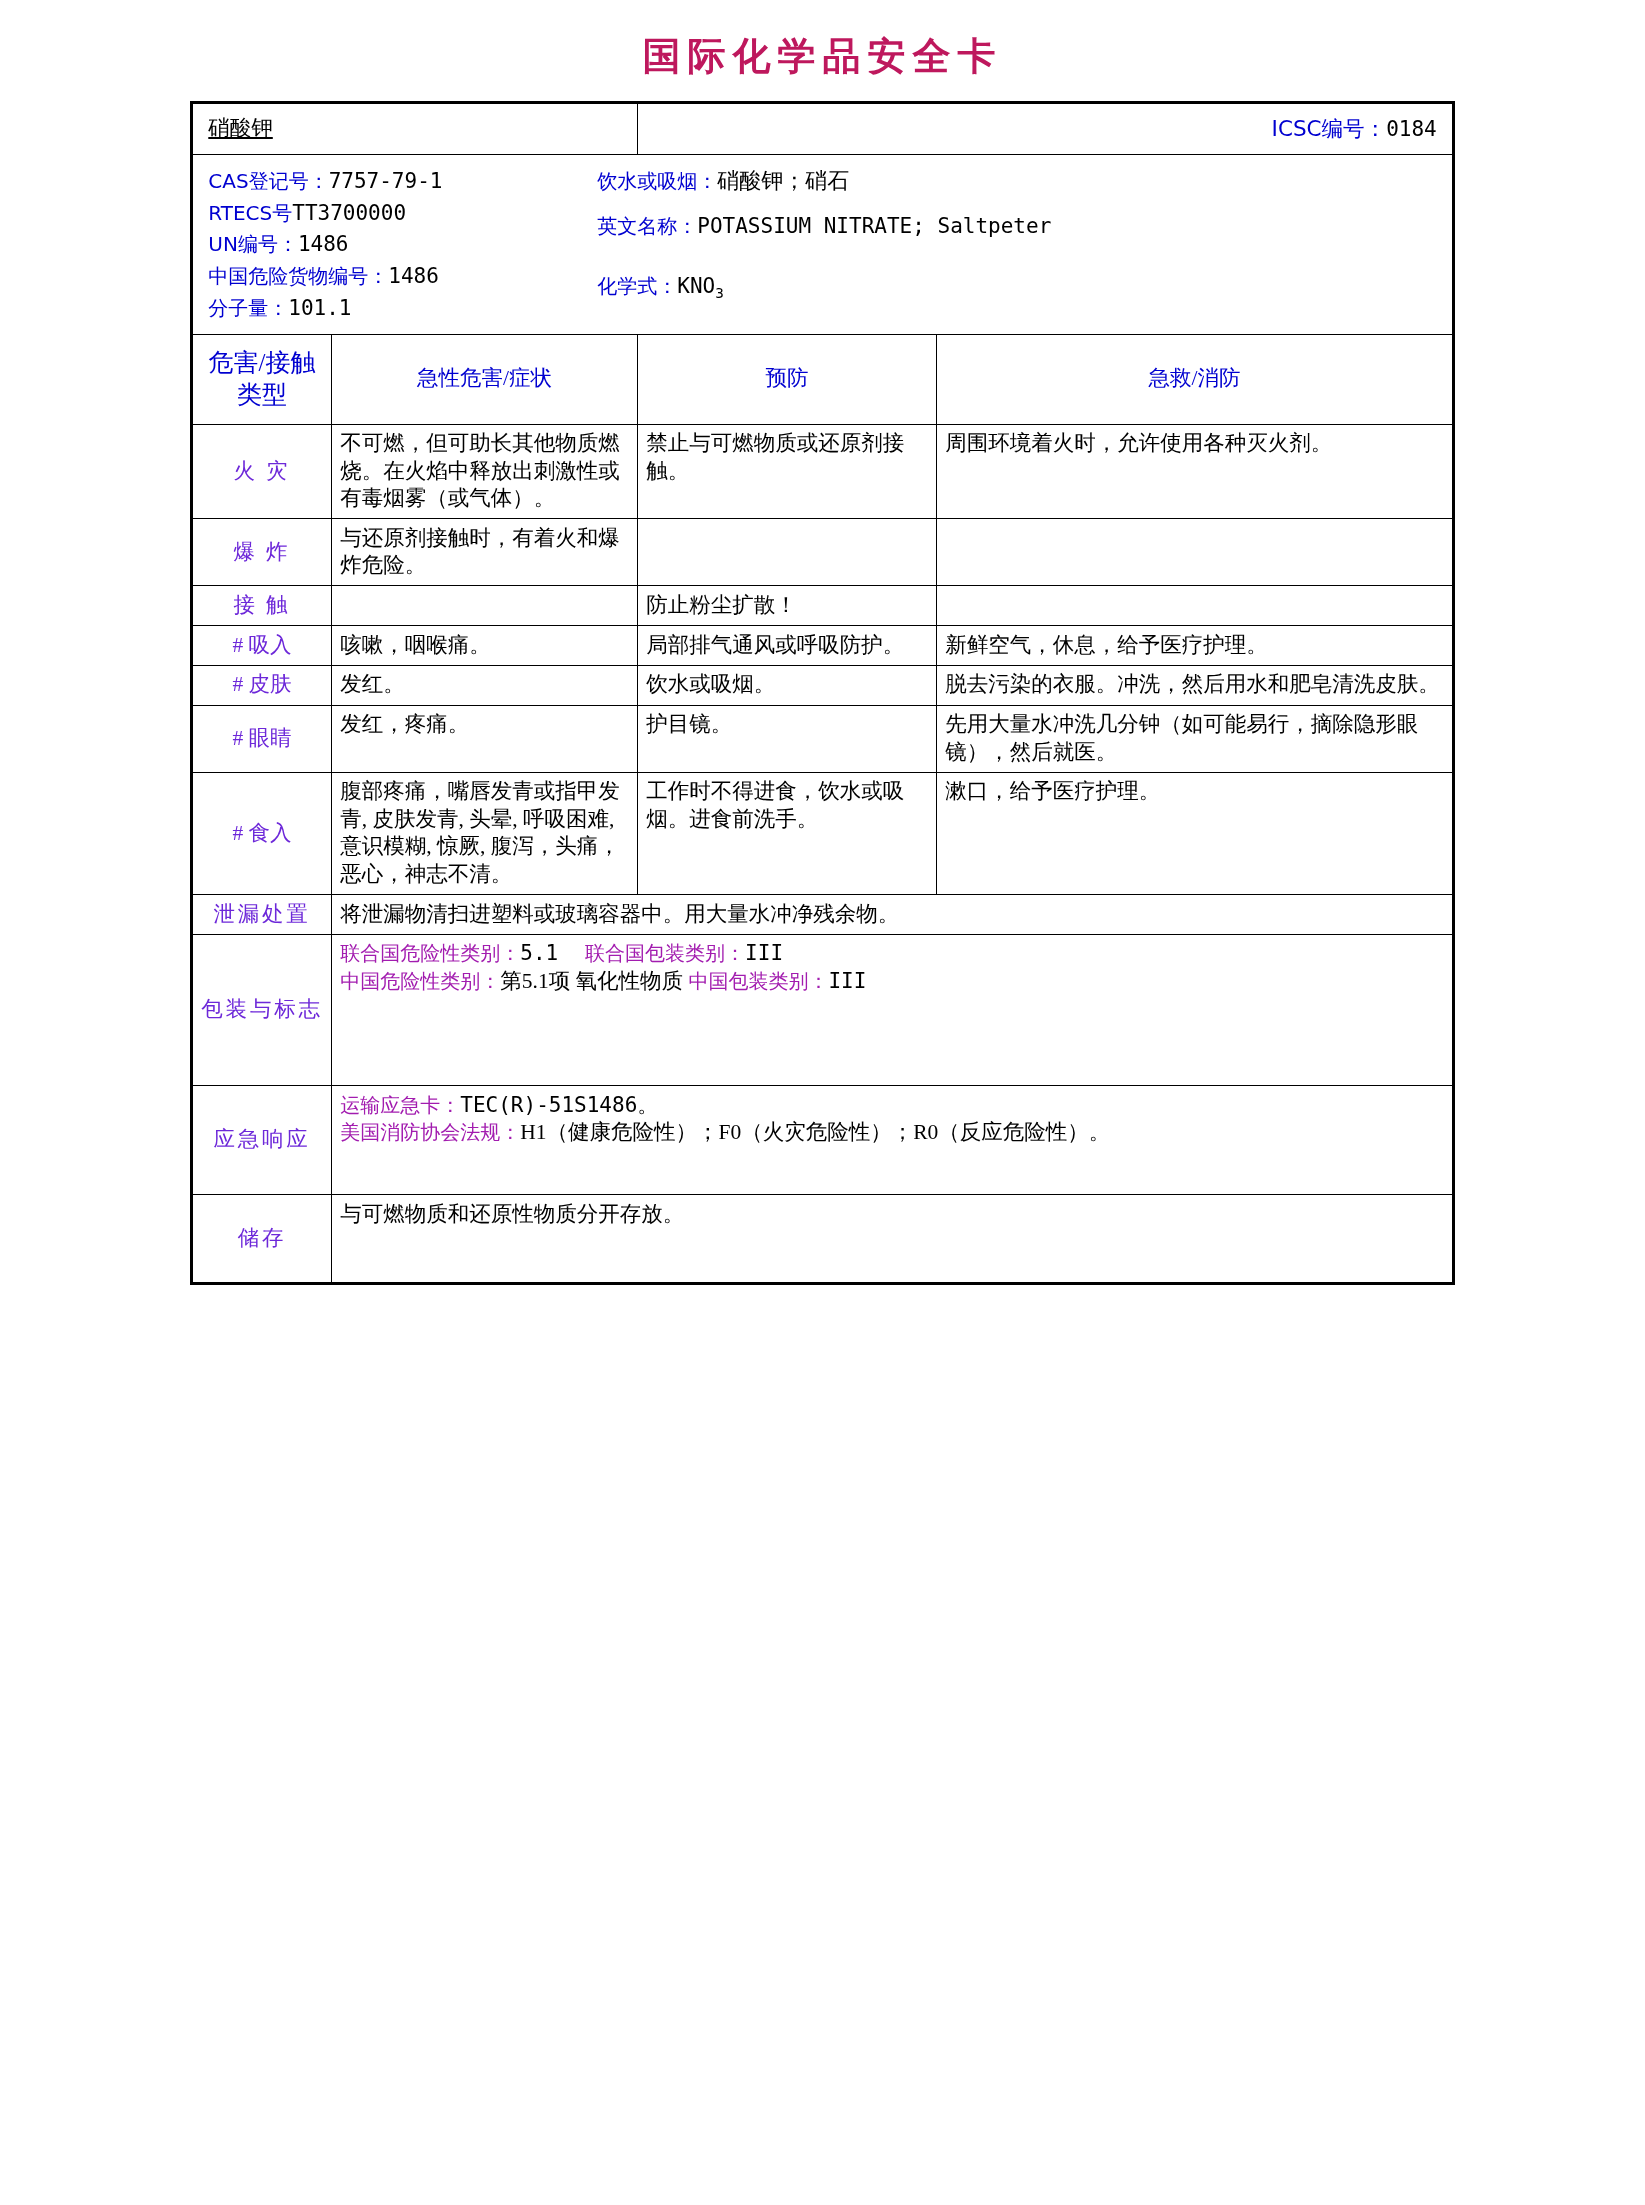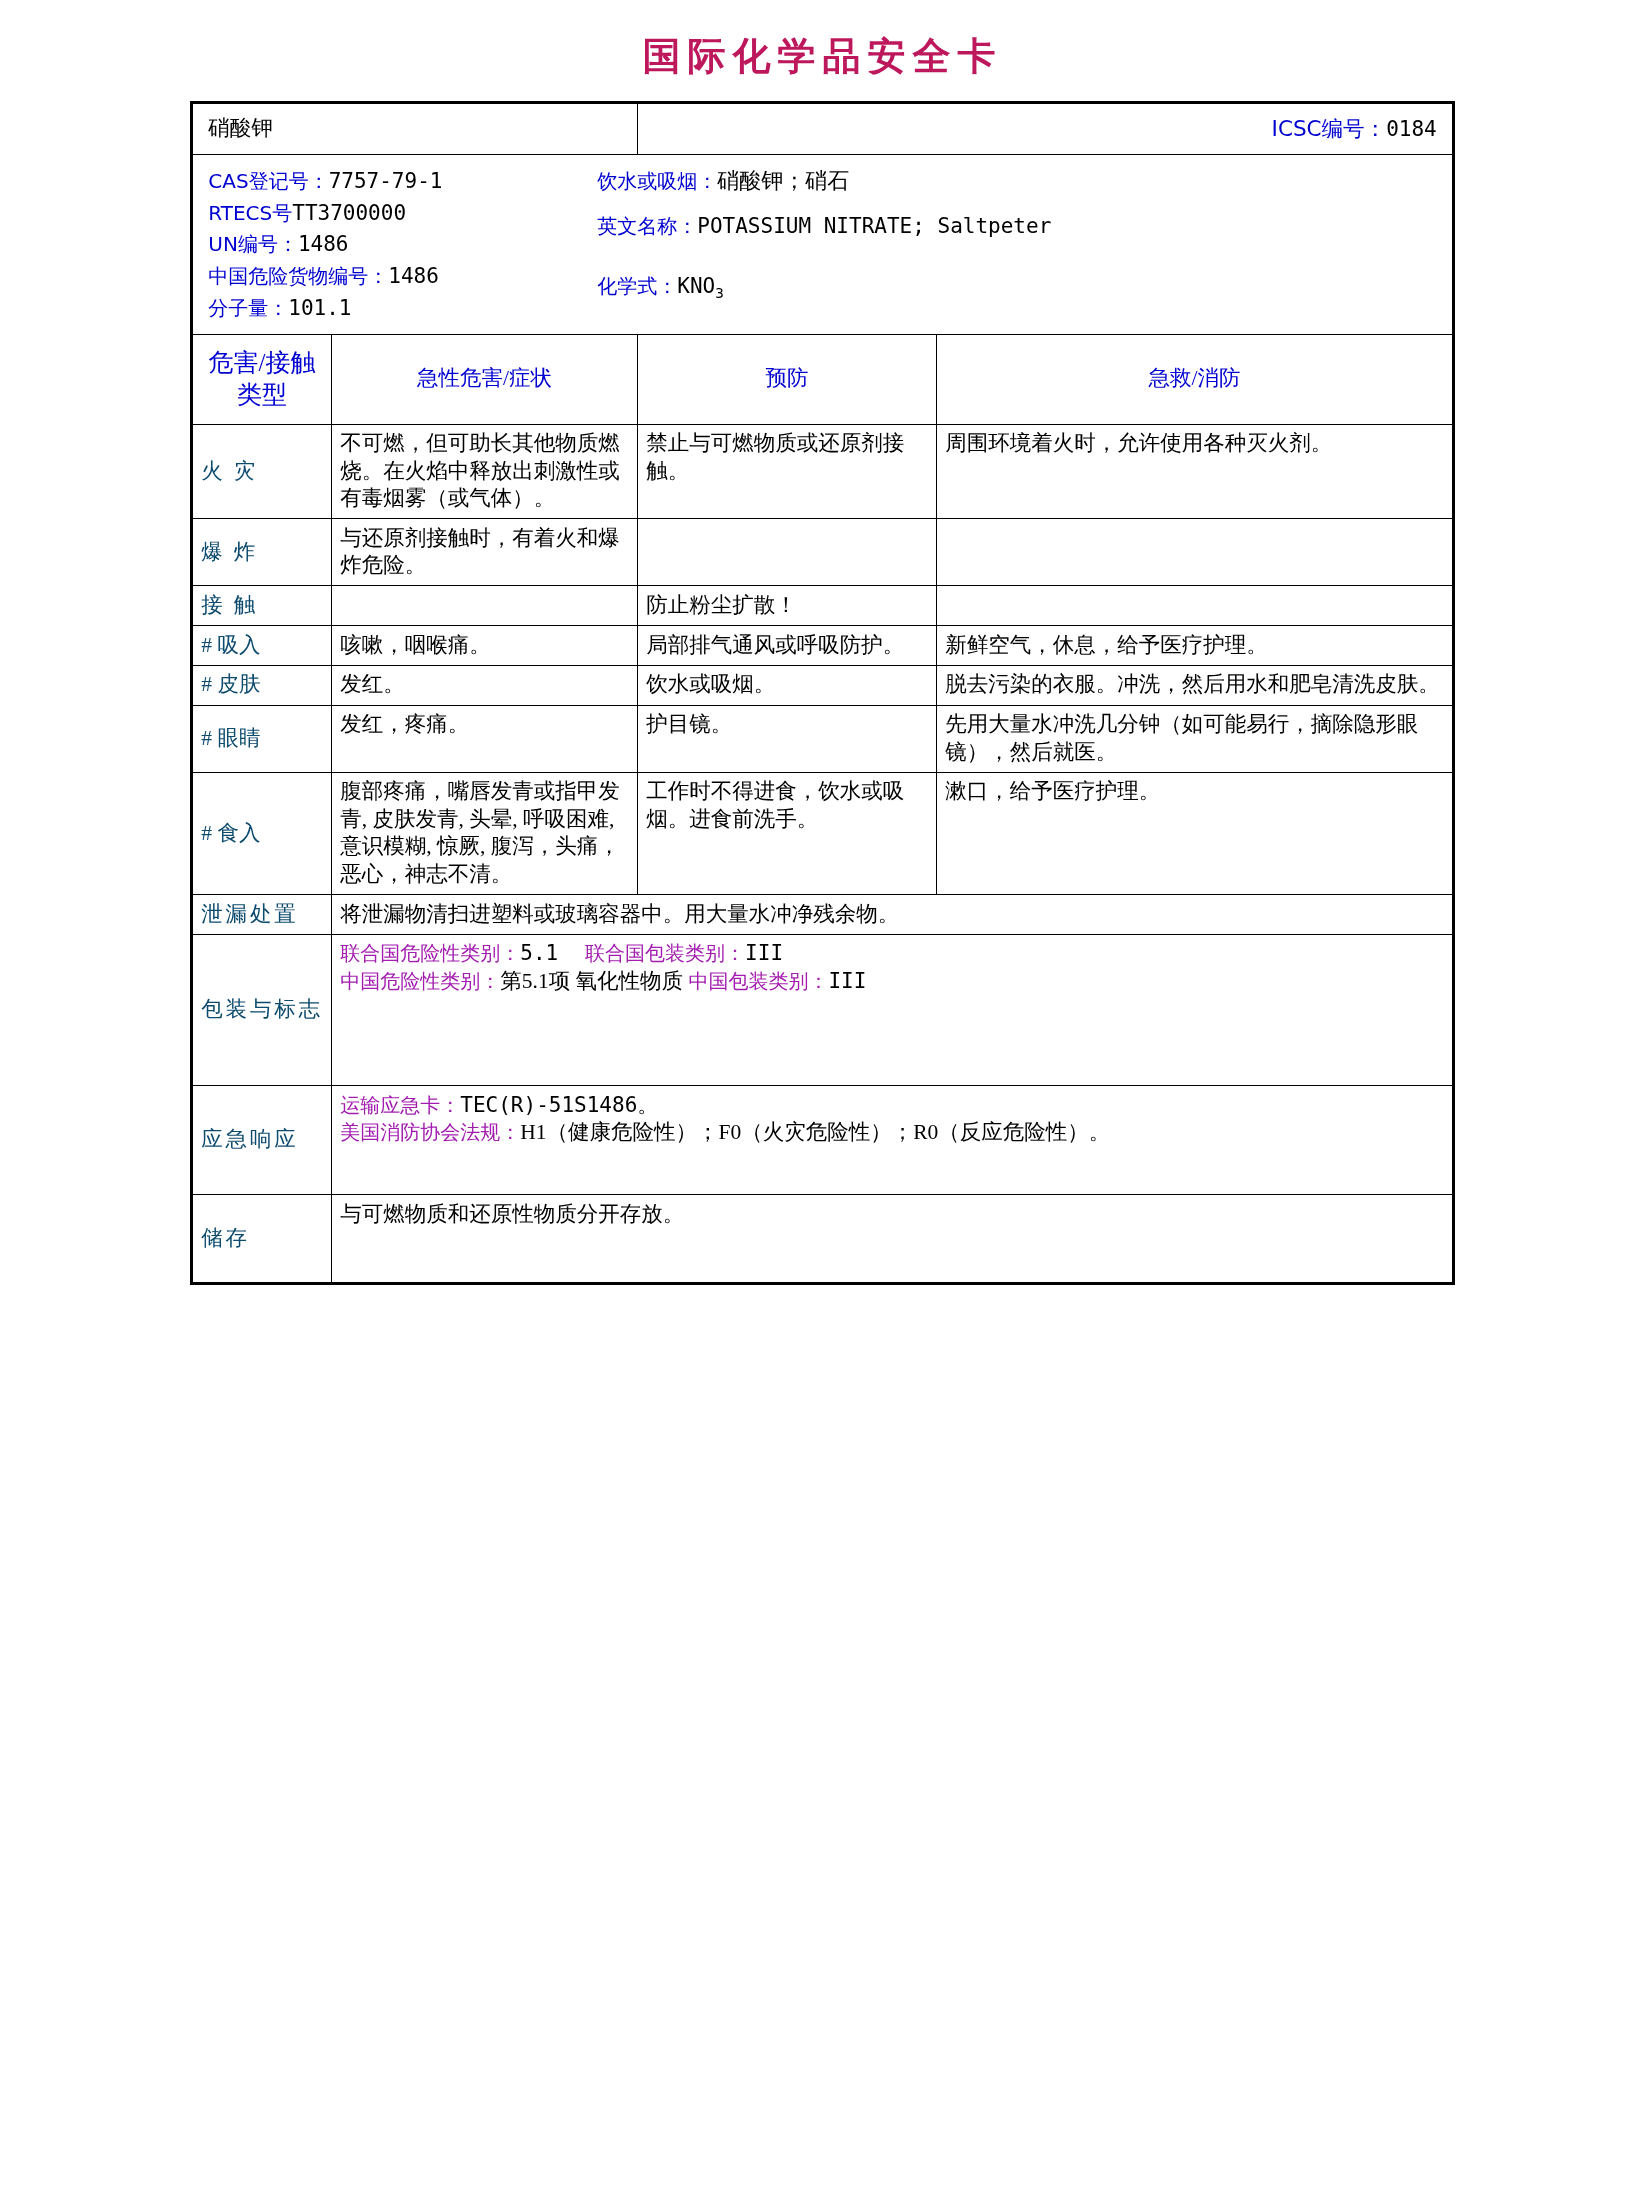--- a/index.html
+++ b/index.html
@@ -41,20 +41,21 @@
     border: 1.4px solid #000;
     vertical-align: top;
     padding: 5.6px 8.3px;
     font-size: 21.5px;
     line-height: 1.28;
   }
   
   .hdr-name {
     font-size: 23px;
     padding: 11px 15.3px !important;
+    text-decoration: underline;
   }
   .hdr-icsc {
     text-align: right;
     font-size: 23px;
     padding: 11px 15.3px !important;
     font-family: "DejaVu Sans Mono", "Liberation Mono", monospace;
   }
   .ids-cell {
     padding: 9.7px 15.3px !important;
   }
@@ -89,22 +90,22 @@
     text-align: center;
     color: #0000d0;
     font-size: 23.6px;
     font-weight: normal;
     padding: 12.5px 5.6px !important;
     vertical-align: middle !important;
   }
   .colhdr.small { font-size: 25px; }
   
   .rowlbl {
-    color: #0c4a6e;
-    text-align: left;
+    color: #6d28d9;
+    text-align: center;
     vertical-align: middle !important;
     font-size: 23px;
     letter-spacing: 2.8px;
     white-space: nowrap;
   }
   .rowlbl.nospace { letter-spacing: 0px; }
   .cellbody {
     font-size: 21.5px;
     line-height: 1.3;
   }

